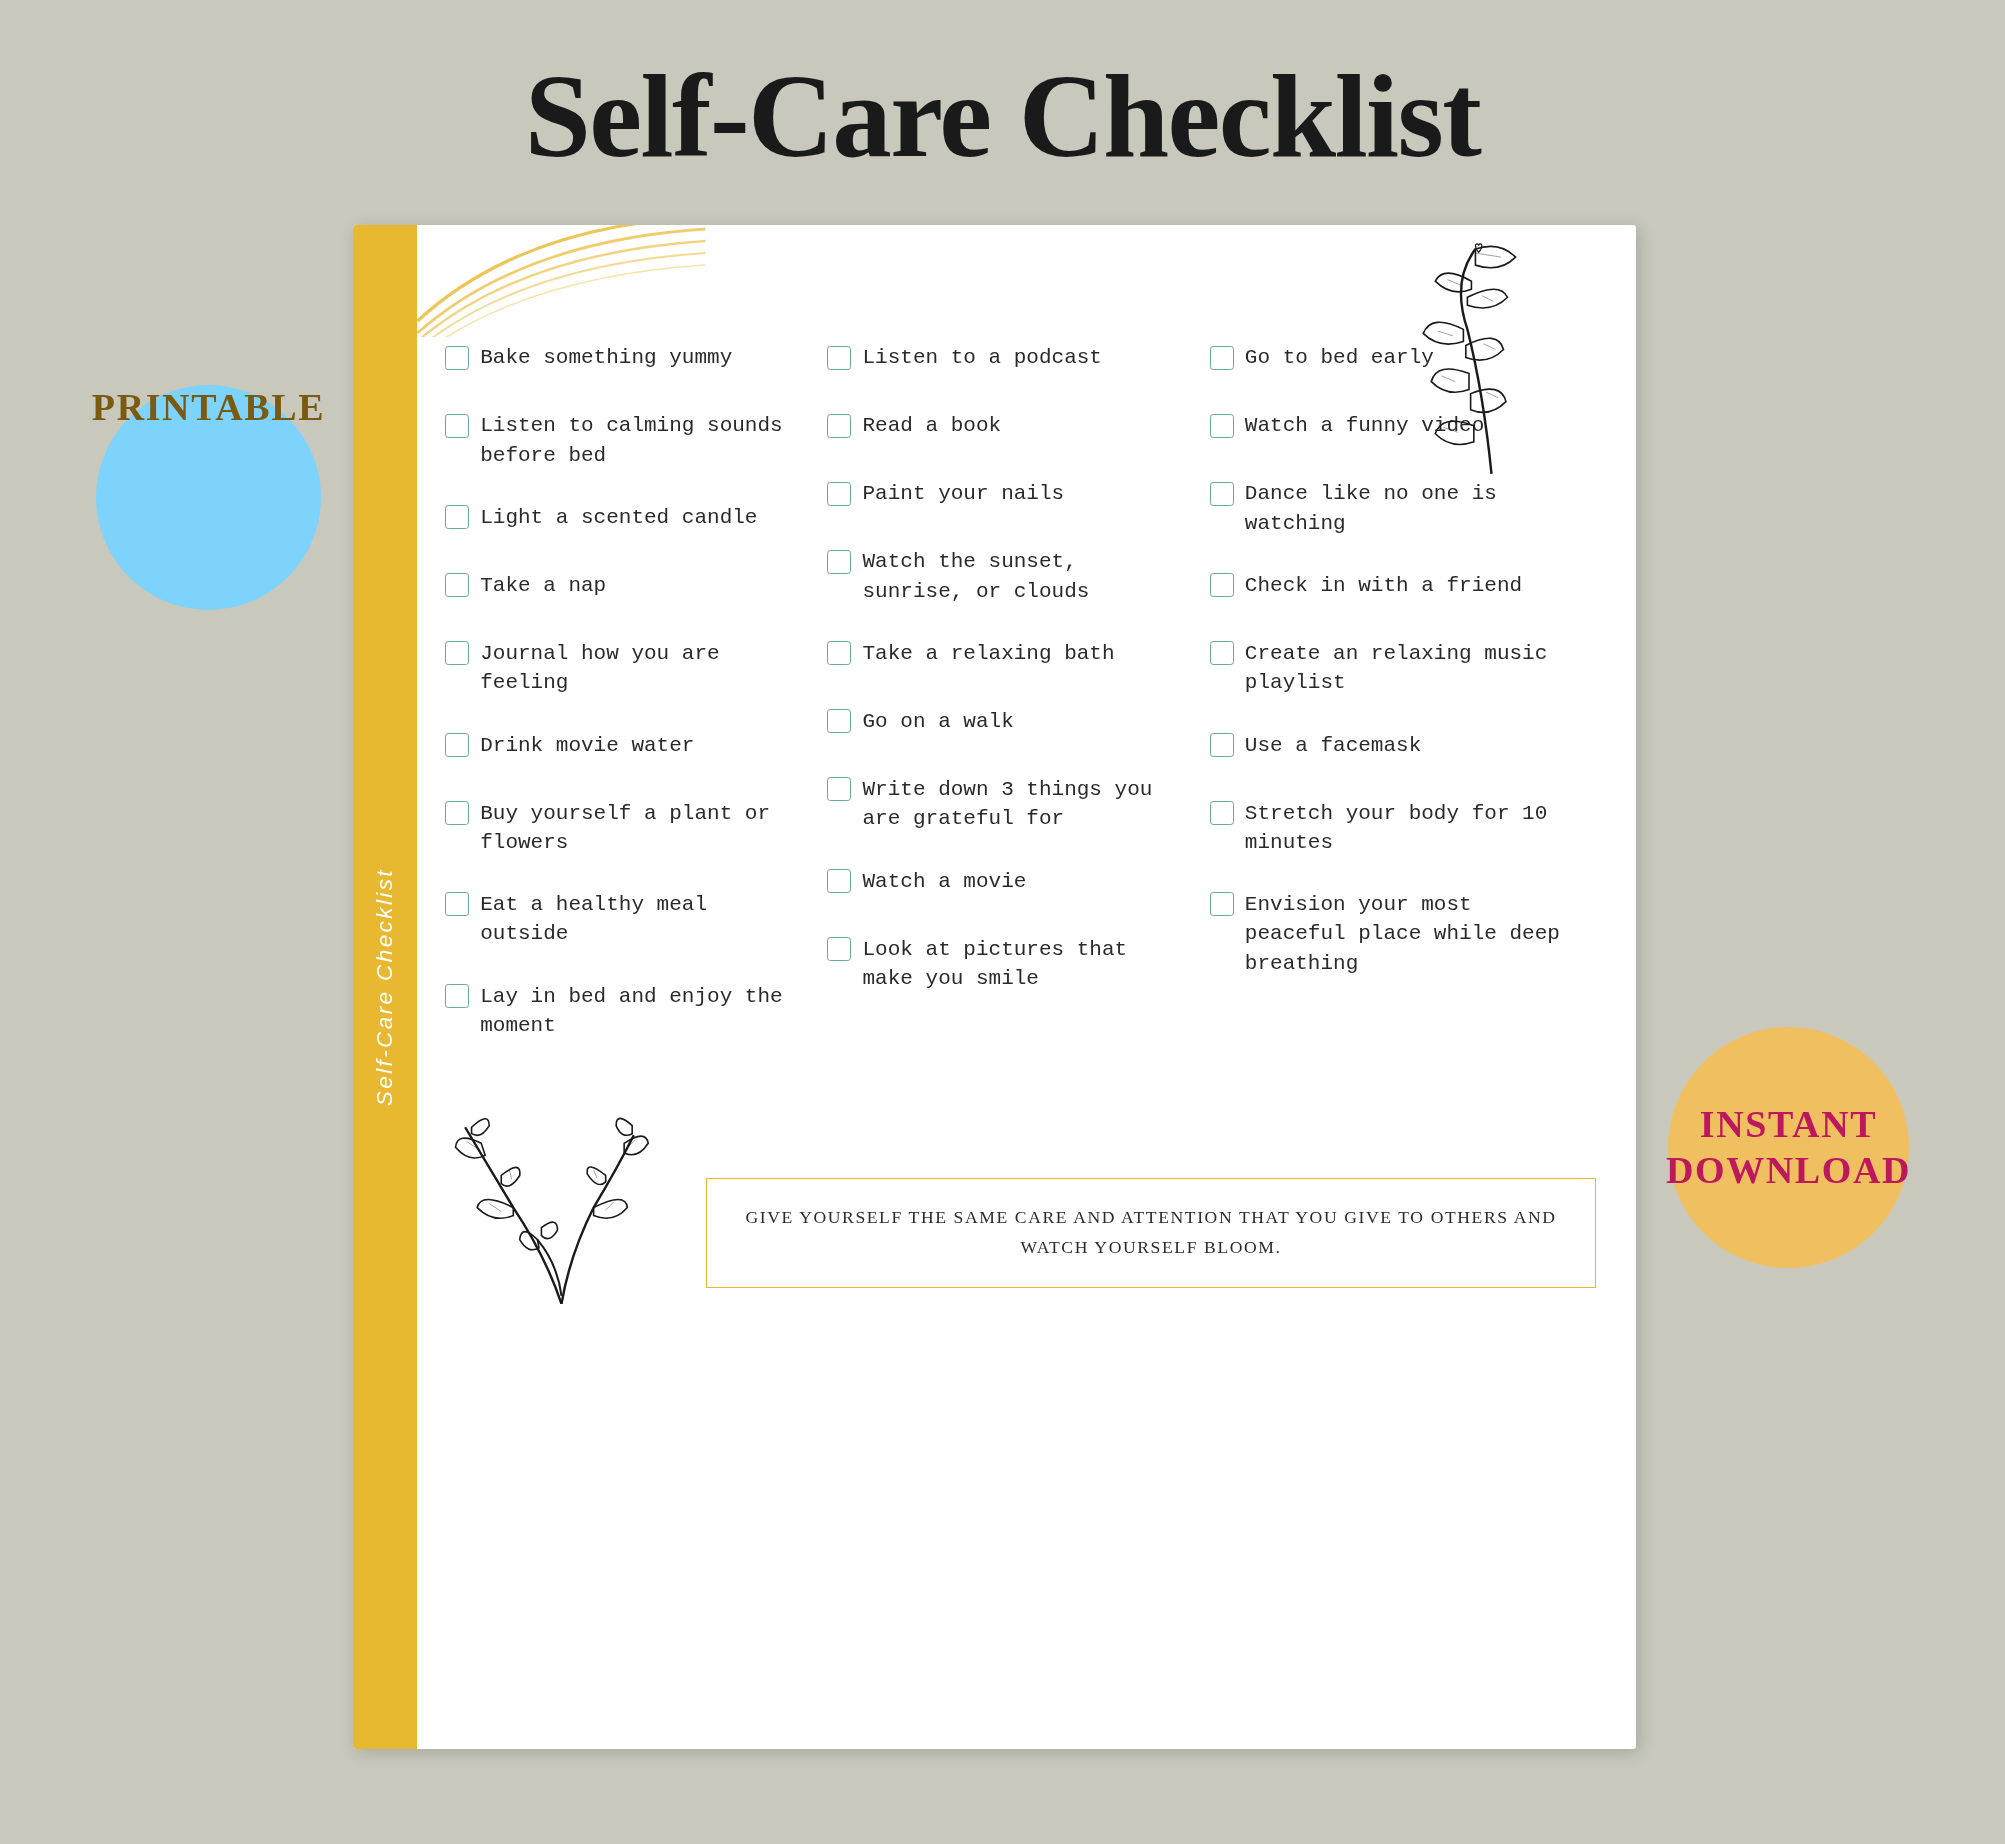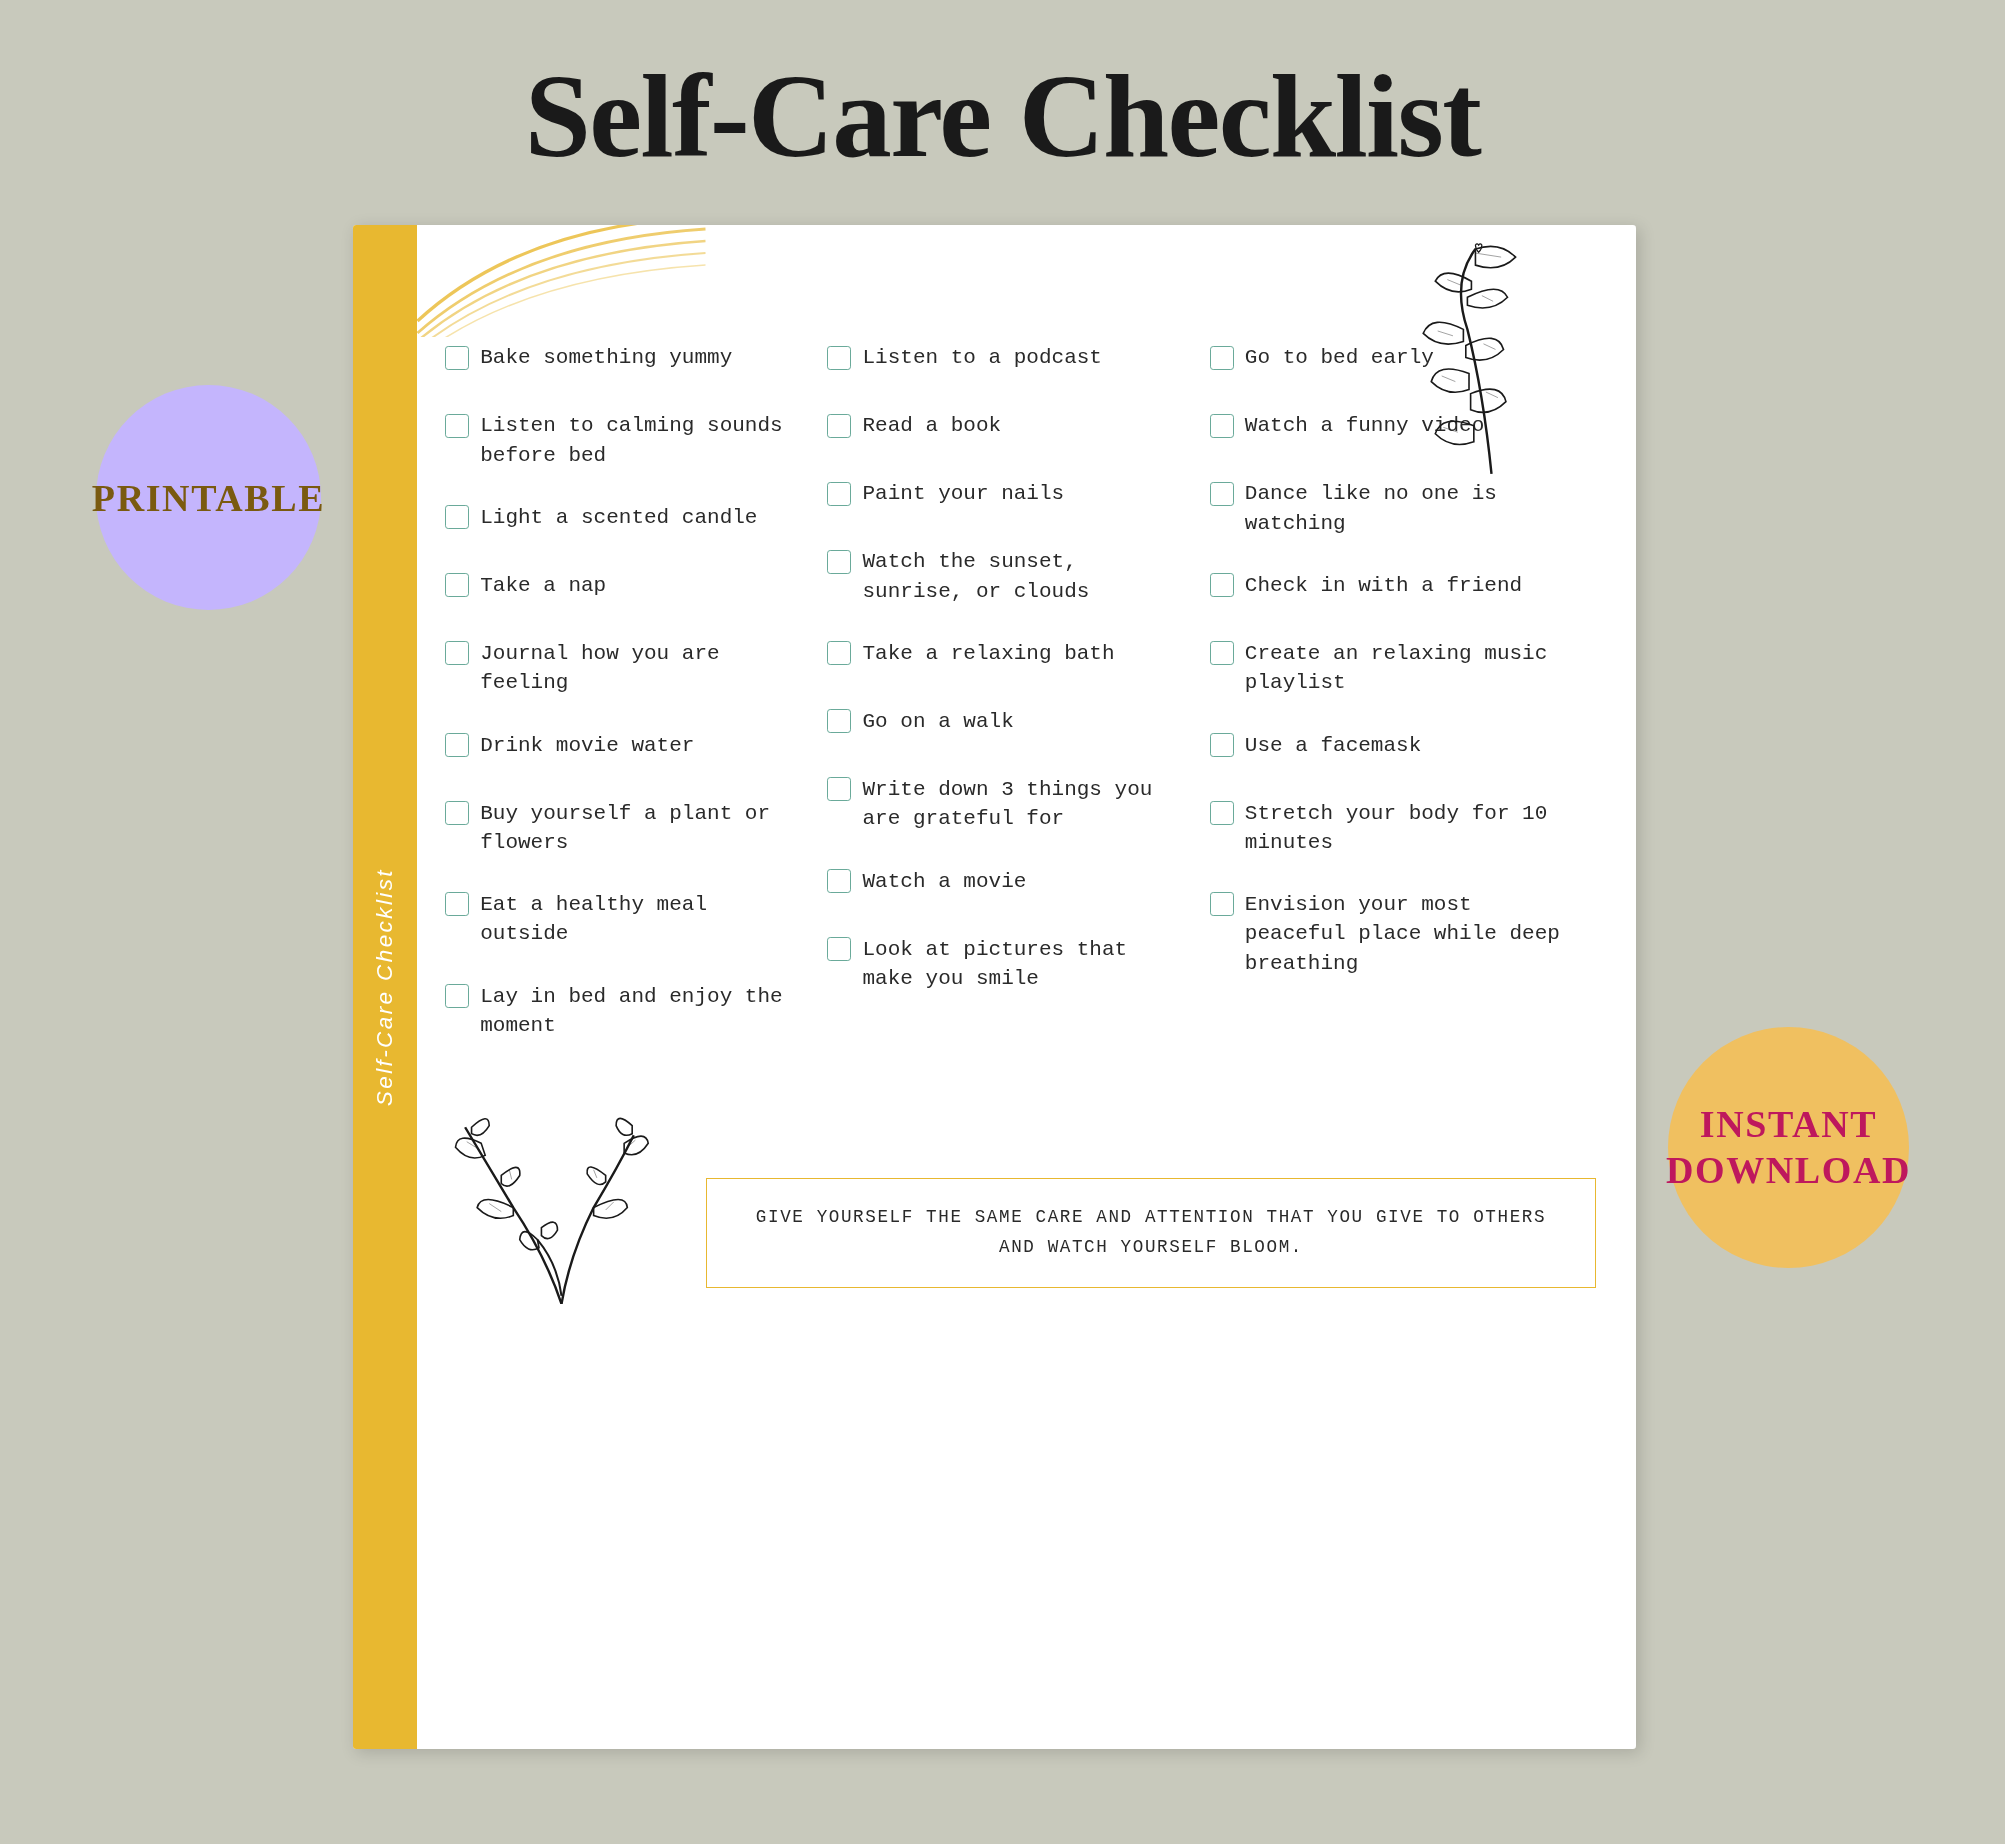--- a/index.html
+++ b/index.html
@@ -24,24 +24,23 @@
     .main-content {
       display: flex;
       align-items: flex-start;
       width: 100%;
       justify-content: center;
       position: relative;
     }
     .printable-badge {
       width: 225px;
       height: 225px;
-      background: #c4b5fd;
+      background: #7dd3fc;
       border-radius: 50%;
       display: flex;
-      align-items: center;
       justify-content: center;
       font-size: 38px;
       font-weight: 900;
       color: #7a5a10;
       letter-spacing: 1.6px;
       flex-shrink: 0;
       margin-top: 160px;
       margin-right: 32px;
     }
     .checklist-card {
@@ -152,21 +151,21 @@
       margin-left: 16px;
       margin-bottom: 16px;
     }
     .quote-text {
       font-size: 17.6px;
       text-align: center;
       color: #2a2a2a;
       text-transform: uppercase;
       letter-spacing: 1.6px;
       line-height: 1.7;
-      font-family: Liberation Mono, monospace;
+      font-family: Liberation Serif, serif;
     }
     .right-side {
       display: flex;
       flex-direction: column;
       align-items: center;
       margin-left: 32px;
       margin-top: 160px;
     }
     .instant-download-badge {
       width: 241px;

